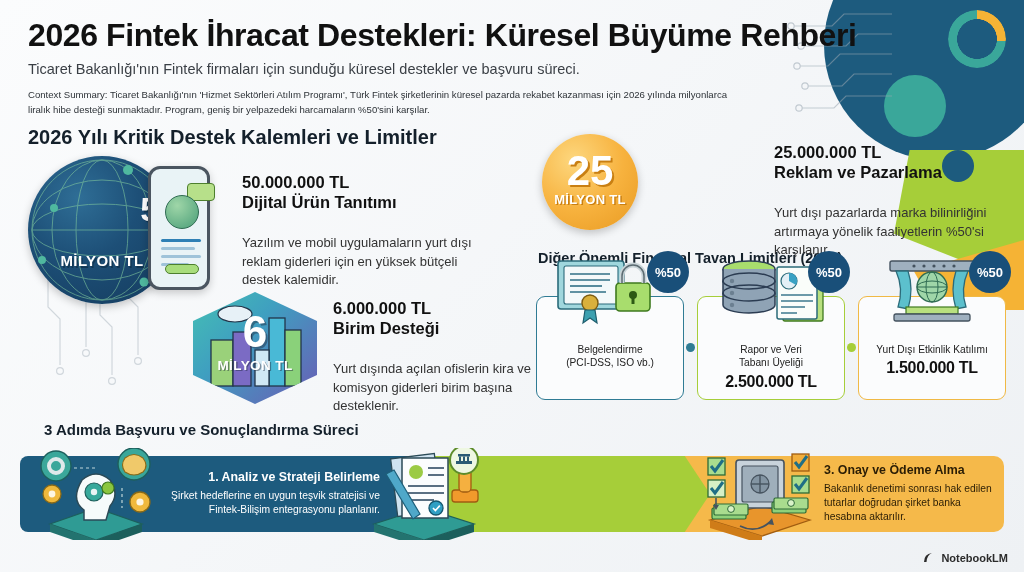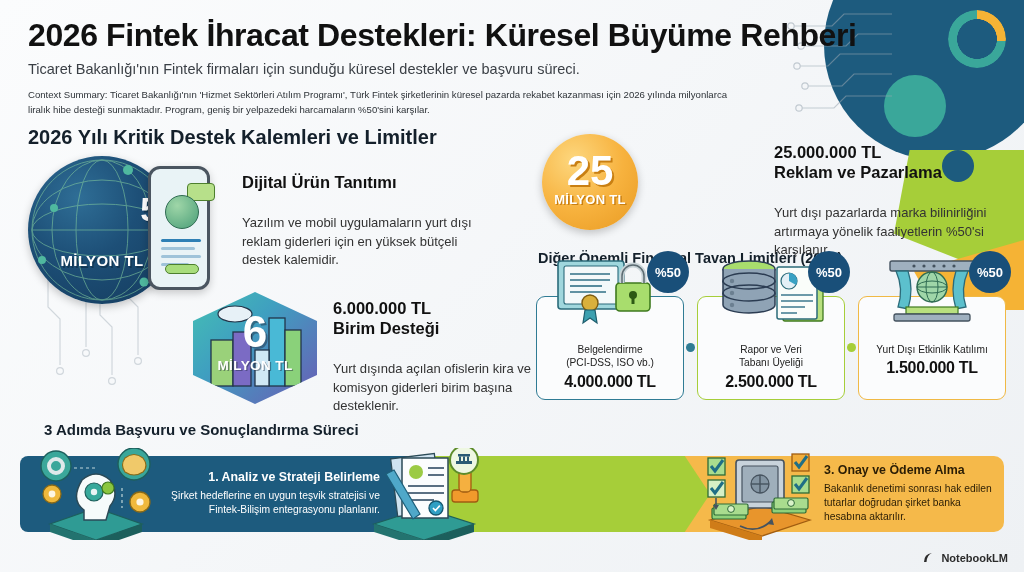--- a/index.html
+++ b/index.html
@@ -219,20 +219,21 @@
         <div class="p-bubble"></div>
         <div class="p-globe"></div>
         <div class="p-line" style="top:70px;width:40px;background:#2f80b5;"></div>
         <div class="p-line" style="top:78px;width:34px;"></div>
         <div class="p-line" style="top:86px;width:40px;"></div>
         <div class="p-line" style="top:94px;width:28px;"></div>
         <div class="p-btn"></div>
       </div>
     </div>
     <div class="badge-text" style="padding-top:24px;width:250px;">
+      <div class="amount">50.000.000 TL</div>
       <div class="amount">Dijital Ürün Tanıtımı</div>
       <div class="desc">Yazılım ve mobil uygulamaların yurt dışı reklam giderleri için en yüksek bütçeli destek kalemidir.</div>
     </div>
   </div>
 
   <div class="badge-row" id="block-6">
     <div class="hex-wrap">
       <div class="hex">
         <svg viewBox="0 0 124 112" style="position:absolute;inset:0;width:124px;height:112px;">
           <g stroke="#23354a" stroke-width="1.3">
@@ -287,21 +288,20 @@
           <rect x="76" y="28" width="34" height="28" rx="4" fill="#a8dd6d" stroke="#3f7a1f" stroke-width="1.6"></rect>
           <path d="M82 28 v-7 a11 11 0 0 1 22 0 v7" fill="none" stroke="#c9d4d8" stroke-width="5"></path>
           <path d="M82 28 v-7 a11 11 0 0 1 22 0 v7" fill="none" stroke="#5c6b72" stroke-width="1.5"></path>
           <circle cx="93" cy="40" r="4" fill="#2d5a14"></circle>
             <rect x="91.5" y="41" width="3" height="8" fill="#2d5a14"></rect>
         </svg>
       </div>
       <div class="pct">%50</div>
       <div class="cap">Belgelendirme</div>
       <div class="cap">(PCI-DSS, ISO vb.)</div>
-      <div class="val">4.000.000 TL</div>
     </div>
 
     <div class="connector">
         <i></i>
       </div>
 
     <div class="card c2">
       <div class="art">
         <svg viewBox="0 0 140 72" width="140" height="72" style="margin:0 auto;display:block;">
           <g stroke="#2b3c52" stroke-width="1.5">

